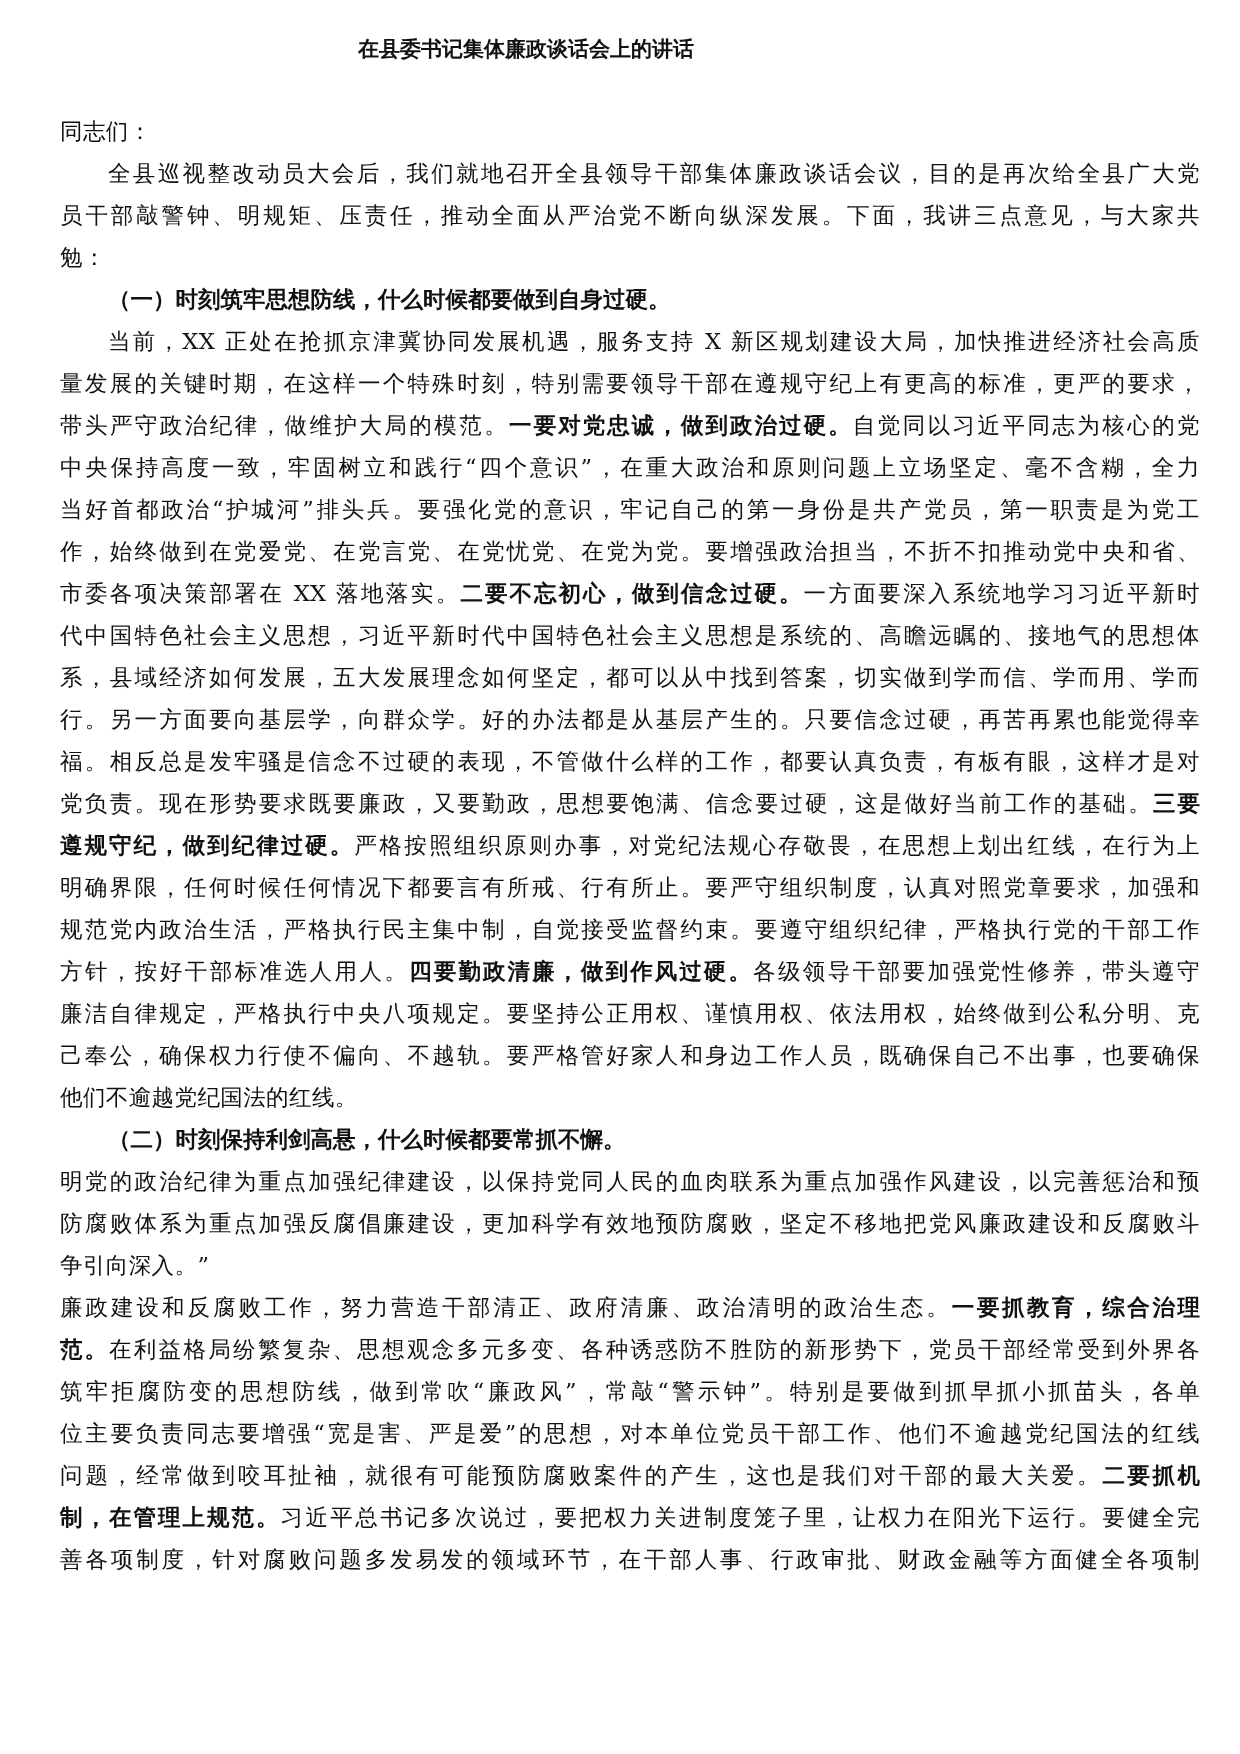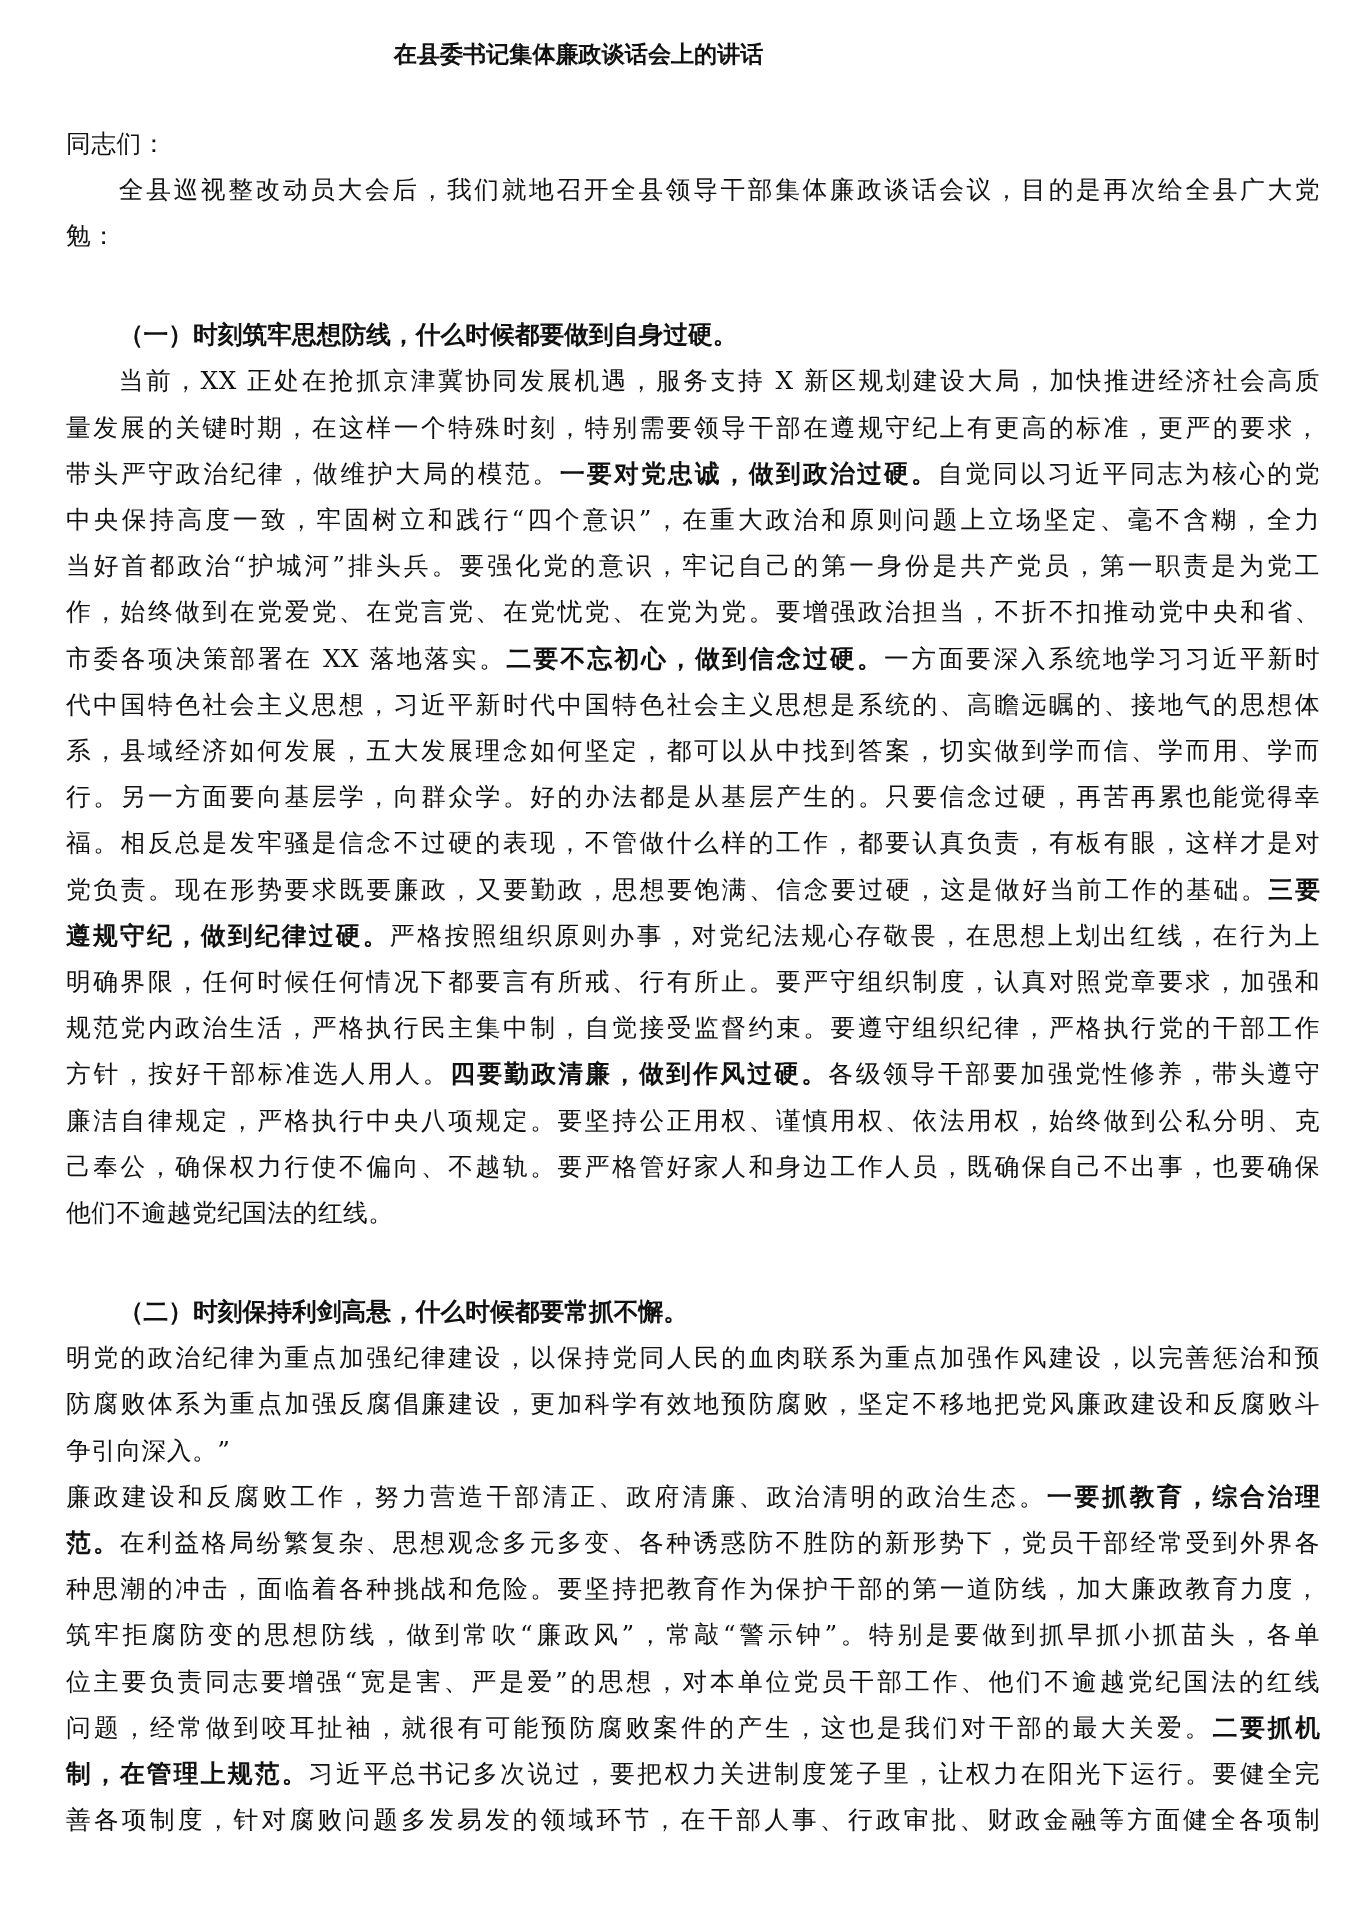--- a/index.html
+++ b/index.html
@@ -6,31 +6,32 @@
   body { width: 1240px; height: 1754px; position: relative; overflow: hidden;
          font-family: "DejaVu Serif", "Liberation Serif", serif; color: #111; }
   .title { position: absolute; top: 34px; left: 0; width: 1052px; text-align: center;
            font-family: "DejaVu Sans", "Liberation Sans", sans-serif; font-weight: bold;
            font-size: 21px; letter-spacing: 0px; line-height: 30px; }
   .body { position: absolute; top: 110px; left: 60px; width: 1140px; }
   .line { height: 42px; line-height: 42px; font-size: 22.5px; white-space: nowrap;
           text-align: justify; text-align-last: justify; letter-spacing: 0.4px; overflow: visible; }
   .line.last { text-align-last: left; }
   .line.indent { padding-left: 48px; }
-  .line.head { padding-left: 48px; text-align-last: left; margin-top: 48px; }
+  .line.head { padding-left: 48px; text-align-last: left; }
   b, .b { font-family: "DejaVu Sans", "Liberation Sans", sans-serif; font-weight: bold; letter-spacing: 0; }
 </style>
 </head>
 <body>
 
 <div class="title">在县委书记集体廉政谈话会上的讲话</div>
 
 <div class="body" id="doc-body">
     <div class="line last"><span>同志们：</span></div>
     <div class="line indent"><span>全县巡视整改动员大会后，我们就地召开全县领导干部集体廉政谈话会议，目的是再次给全县广大党</span></div>
+    <div class="line"><span>员干部敲警钟、明规矩、压责任，推动全面从严治党不断向纵深发展。下面，我讲三点意见，与大家共</span></div>
     <div class="line last"><span>勉：</span></div>
     <div class="line head"><b>（一）时刻筑牢思想防线，什么时候都要做到自身过硬。</b></div>
     <div class="line indent"><span>当前，XX 正处在抢抓京津冀协同发展机遇，服务支持 X 新区规划建设大局，加快推进经济社会高质</span></div>
     <div class="line"><span>量发展的关键时期，在这样一个特殊时刻，特别需要领导干部在遵规守纪上有更高的标准，更严的要求，</span></div>
     <div class="line"><span>带头严守政治纪律，做维护大局的模范。</span><b>一要对党忠诚，做到政治过硬。</b><span>自觉同以习近平同志为核心的党</span></div>
     <div class="line"><span>中央保持高度一致，牢固树立和践行“四个意识”，在重大政治和原则问题上立场坚定、毫不含糊，全力</span></div>
     <div class="line"><span>当好首都政治“护城河”排头兵。要强化党的意识，牢记自己的第一身份是共产党员，第一职责是为党工</span></div>
     <div class="line"><span>作，始终做到在党爱党、在党言党、在党忧党、在党为党。要增强政治担当，不折不扣推动党中央和省、</span></div>
     <div class="line"><span>市委各项决策部署在 XX 落地落实。</span><b>二要不忘初心，做到信念过硬。</b><span>一方面要深入系统地学习习近平新时</span></div>
     <div class="line"><span>代中国特色社会主义思想，习近平新时代中国特色社会主义思想是系统的、高瞻远瞩的、接地气的思想体</span></div>
@@ -44,19 +45,18 @@
     <div class="line"><span>方针，按好干部标准选人用人。</span><b>四要勤政清廉，做到作风过硬。</b><span>各级领导干部要加强党性修养，带头遵守</span></div>
     <div class="line"><span>廉洁自律规定，严格执行中央八项规定。要坚持公正用权、谨慎用权、依法用权，始终做到公私分明、克</span></div>
     <div class="line"><span>己奉公，确保权力行使不偏向、不越轨。要严格管好家人和身边工作人员，既确保自己不出事，也要确保</span></div>
     <div class="line last"><span>他们不逾越党纪国法的红线。</span></div>
     <div class="line head"><b>（二）时刻保持利剑高悬，什么时候都要常抓不懈。</b></div>
     <div class="line"><span>明党的政治纪律为重点加强纪律建设，以保持党同人民的血肉联系为重点加强作风建设，以完善惩治和预</span></div>
     <div class="line"><span>防腐败体系为重点加强反腐倡廉建设，更加科学有效地预防腐败，坚定不移地把党风廉政建设和反腐败斗</span></div>
     <div class="line last"><span>争引向深入。”</span></div>
     <div class="line"><span>廉政建设和反腐败工作，努力营造干部清正、政府清廉、政治清明的政治生态。</span><b>一要抓教育，综合治理</b></div>
     <div class="line"><b>范。</b><span>在利益格局纷繁复杂、思想观念多元多变、各种诱惑防不胜防的新形势下，党员干部经常受到外界各</span></div>
-    <div class="line"><span>种思潮的冲击，面临着各种挑战和危险。要坚持把教育作为保护干部的第一道防线，加大廉政教育力度，</span></div>
     <div class="line"><span>筑牢拒腐防变的思想防线，做到常吹“廉政风”，常敲“警示钟”。特别是要做到抓早抓小抓苗头，各单</span></div>
     <div class="line"><span>位主要负责同志要增强“宽是害、严是爱”的思想，对本单位党员干部工作、他们不逾越党纪国法的红线</span></div>
     <div class="line"><span>问题，经常做到咬耳扯袖，就很有可能预防腐败案件的产生，这也是我们对干部的最大关爱。</span><b>二要抓机</b></div>
     <div class="line"><b>制，在管理上规范。</b><span>习近平总书记多次说过，要把权力关进制度笼子里，让权力在阳光下运行。要健全完</span></div>
     <div class="line"><span>善各项制度，针对腐败问题多发易发的领域环节，在干部人事、行政审批、财政金融等方面健全各项制</span></div>
   </div>
 
 </body></html>

